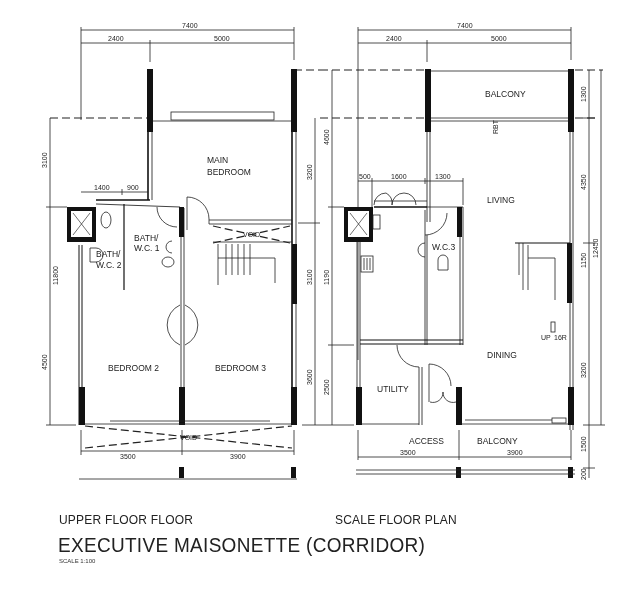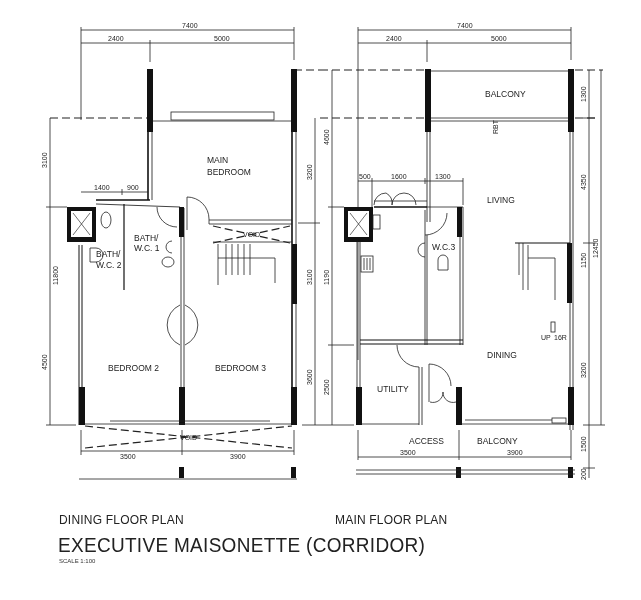--- a/index.html
+++ b/index.html
@@ -285,16 +285,16 @@
     <text class="room" x="485" y="97">BALCONY</text>
     <text class="room" x="487" y="203">LIVING</text>
     <text class="room" x="432" y="250">W.C.3</text>
     <text class="room" x="487" y="358">DINING</text>
     <text class="room" x="377" y="392">UTILITY</text>
     <text class="room" x="409" y="444">ACCESS</text>
     <text class="room" x="477" y="444">BALCONY</text>
   </g>
 </svg>
 
-<div class="t1">DINING FLOOR PLAN</div>
-<div class="t2">MAIN FLOOR PLAN</div>
+<div class="t1">UPPER FLOOR FLOOR</div>
+<div class="t2">SCALE FLOOR PLAN</div>
 <div class="t3">EXECUTIVE MAISONETTE (CORRIDOR)</div>
 <div class="t4">SCALE 1:100</div>
 
 </body></html>

